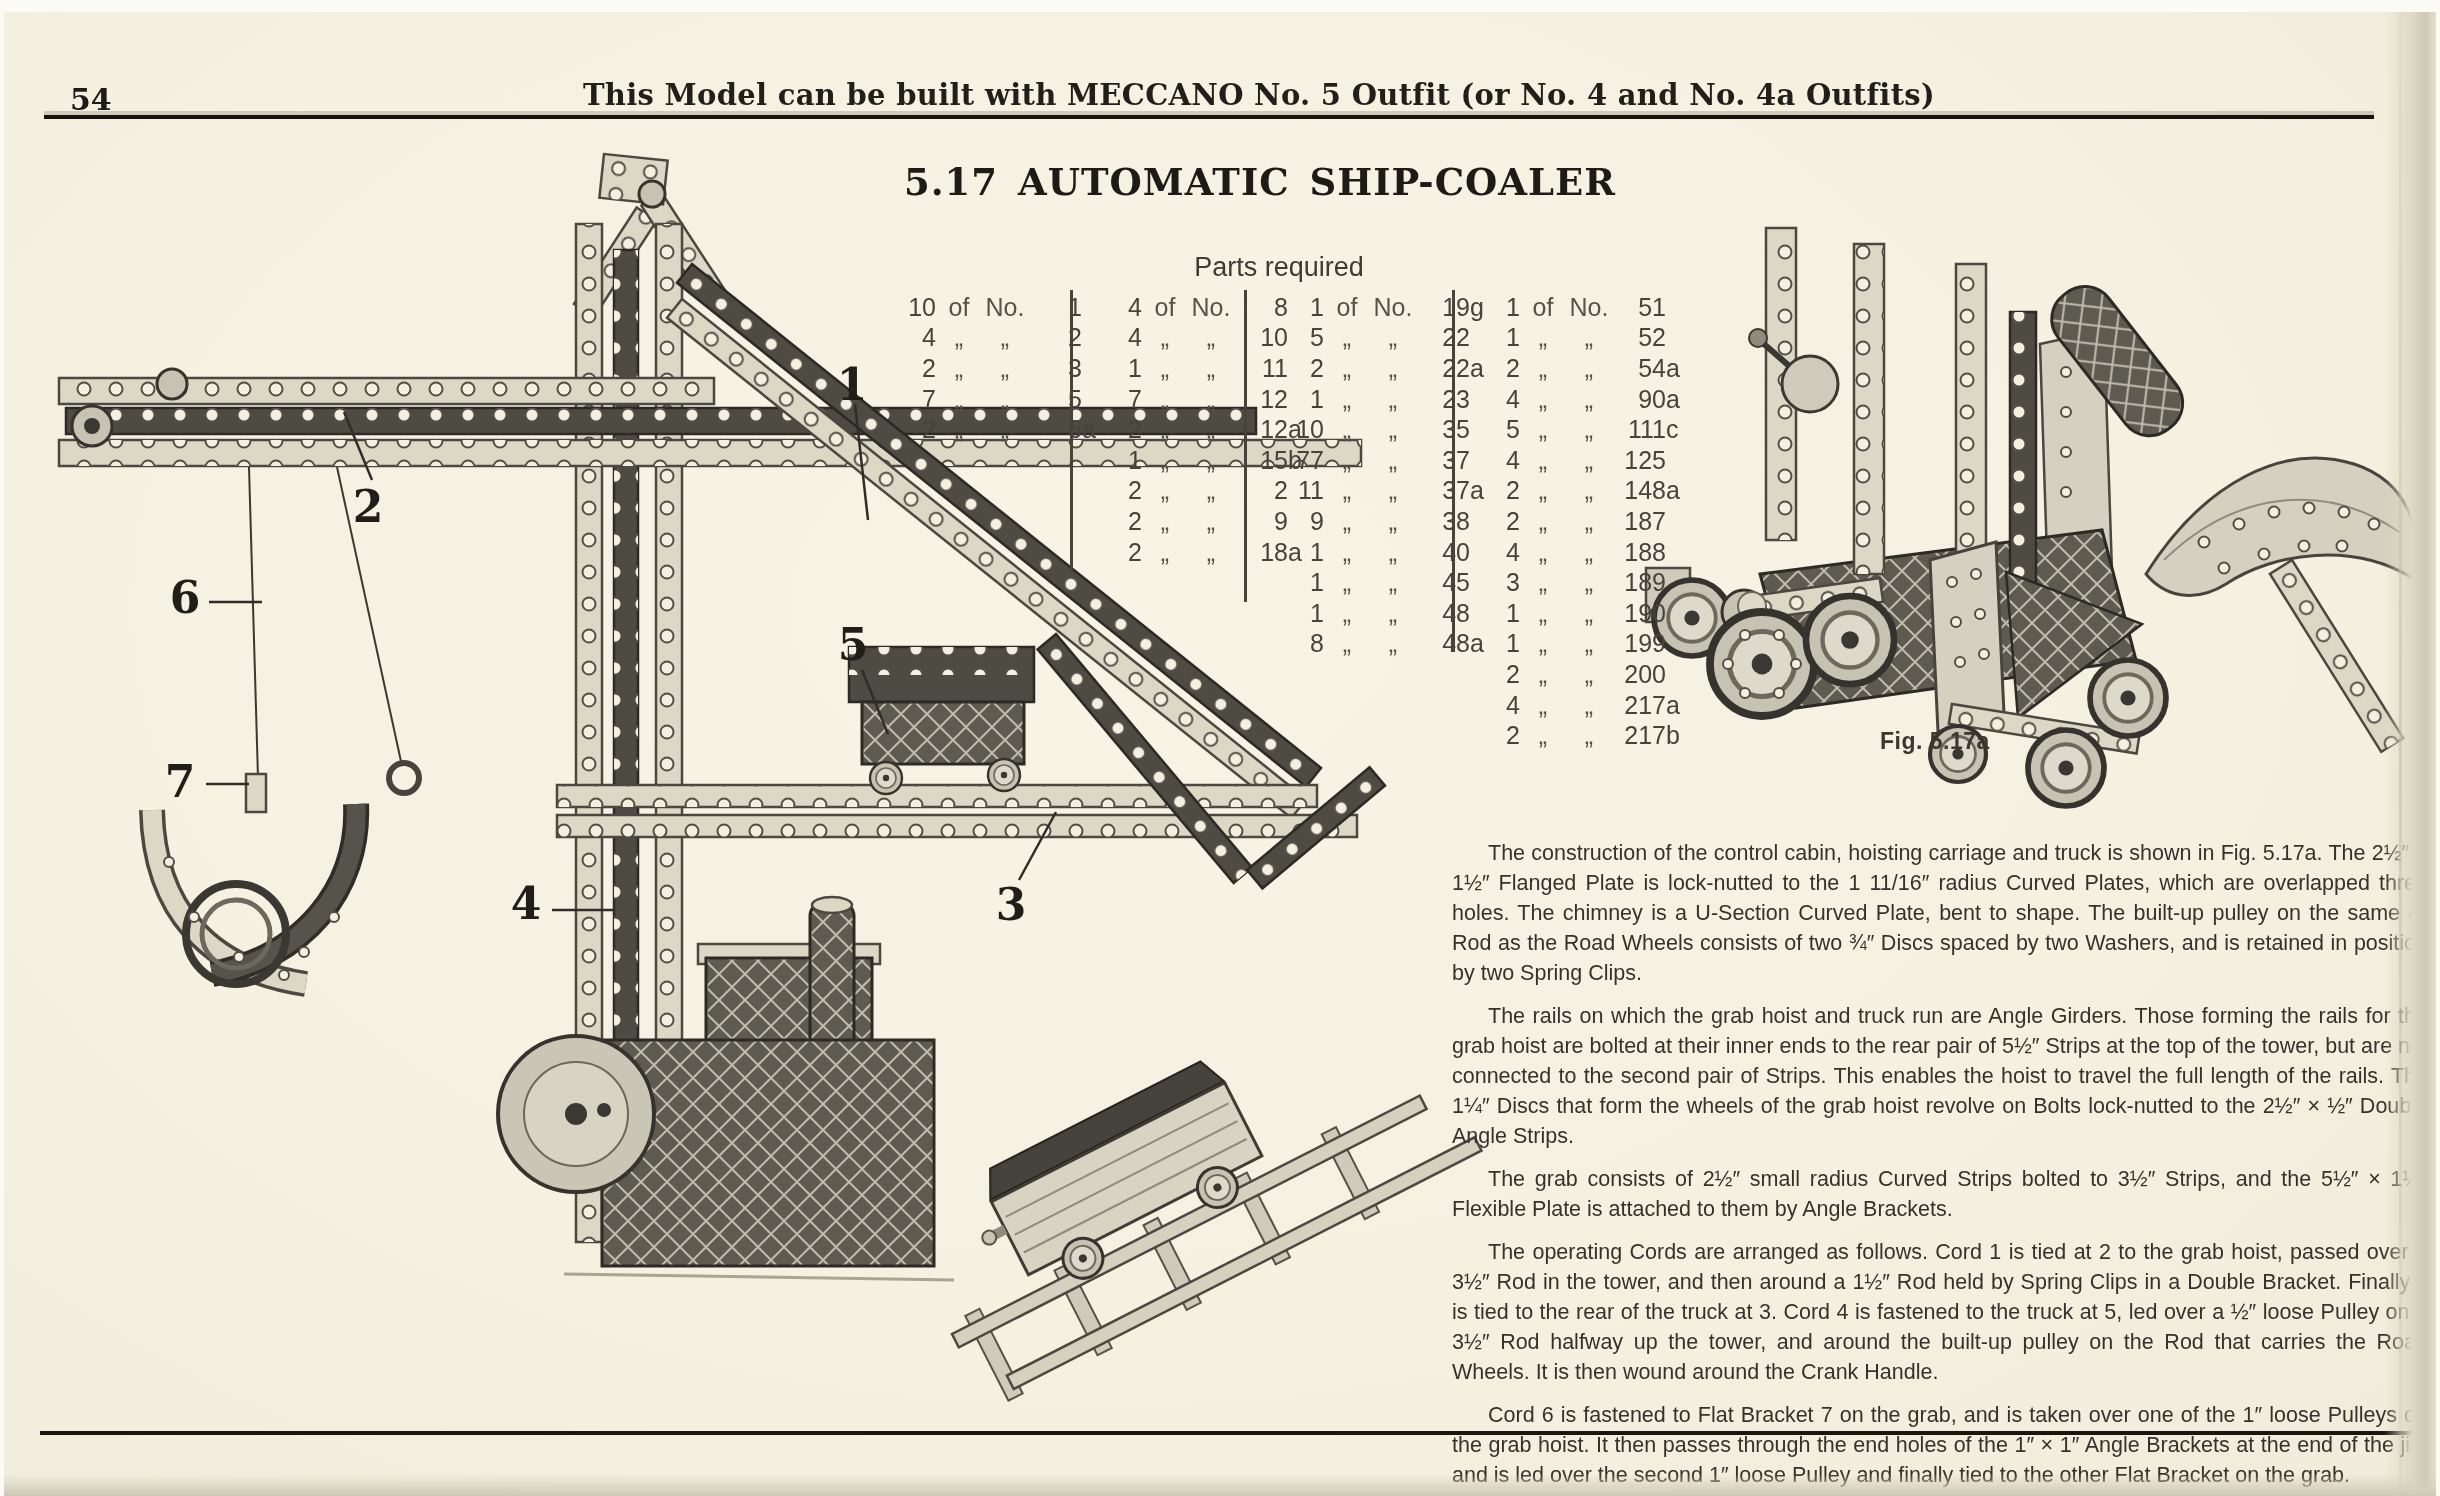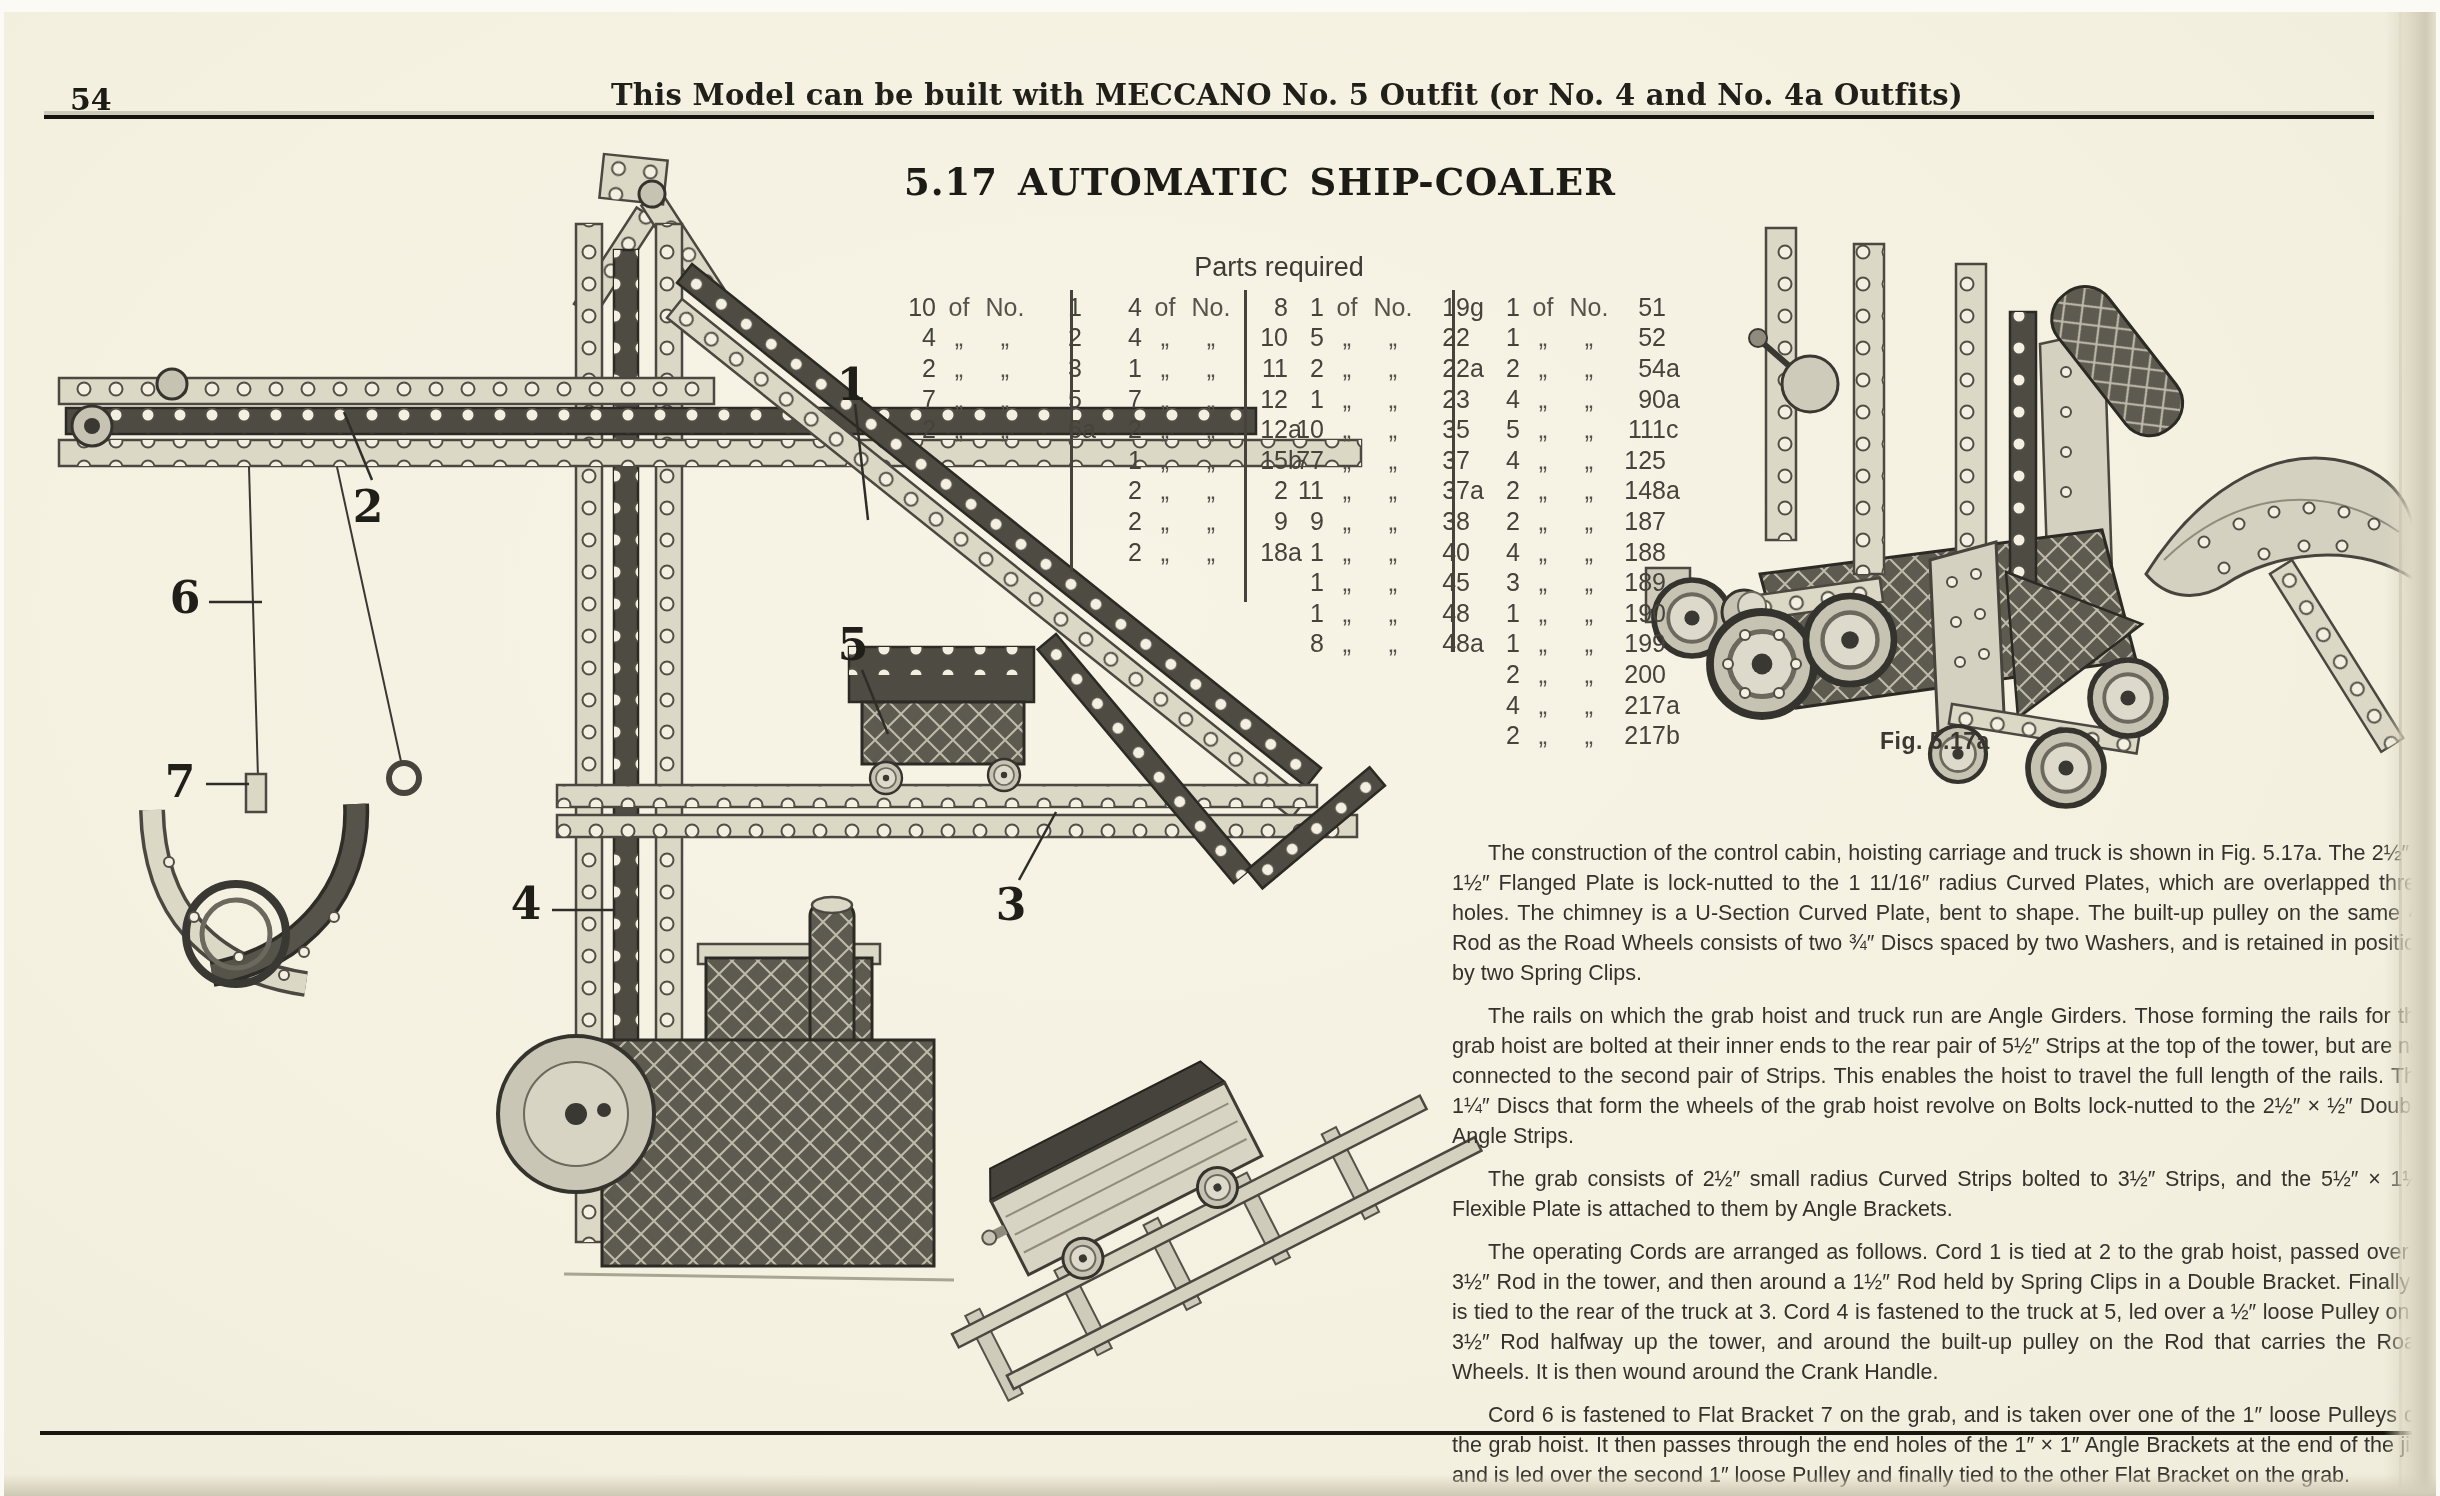--- a/index.html
+++ b/index.html
@@ -25,21 +25,21 @@
     position:absolute;left:0;bottom:0;width:100%;height:26px;
     background:linear-gradient(to bottom,rgba(210,205,185,0),#d4cfba 70%,#c6c1ab 100%);
   }
   .page-number{
     position:absolute;left:66px;top:70px;
     font-family:"DejaVu Serif",serif;font-weight:bold;font-size:30px;color:#1c1b16;
   }
   .header-note{
     position:absolute;left:1255px;top:66px;transform:translateX(-50%);
     white-space:nowrap;font-family:"DejaVu Serif",serif;font-weight:bold;
-    font-size:29px;color:#201f19;letter-spacing:.3px;margin-left:28px;
+    font-size:29px;color:#201f19;letter-spacing:.3px;
   }
   .hrule-top{
     position:absolute;left:40px;top:103px;width:2330px;height:4px;background:#14130e;
     box-shadow:0 -4px 0 rgba(90,88,75,.25);
   }
   .model-title{
     position:absolute;left:1246px;top:148px;transform:translateX(-50%);
     white-space:nowrap;font-family:"DejaVu Serif",serif;font-weight:bold;
     font-size:37px;color:#1c1b15;letter-spacing:1px;word-spacing:6px;margin-left:10px;
   }

